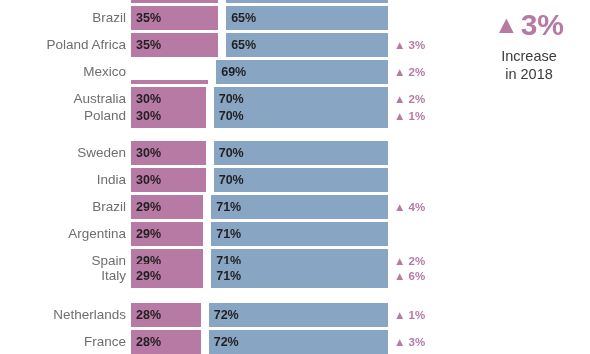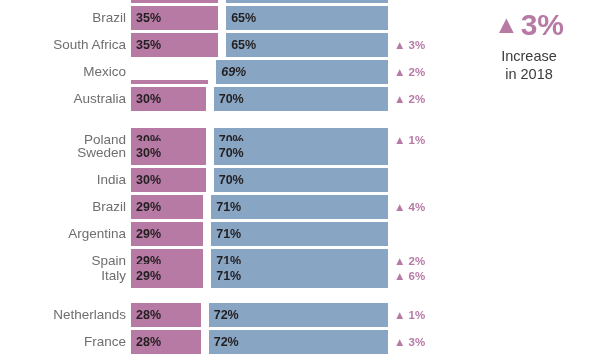--- a/index.html
+++ b/index.html
@@ -162,56 +162,56 @@
           <div class="seg seg-a" style="width: 89.95px; background: rgb(182, 122, 165);">
             <span class="seg-value">35%</span>
           </div>
           <div class="seg seg-b" style="width: 167.05px; background: rgb(136, 166, 196);">
             <span class="seg-value">65%</span>
           </div>
         </div>
         <div class="row-change"></div>
       </div>
       <div class="row" style="top: 33px;">
-        <div class="row-label">South Africa</div>
+        <div class="row-label">Poland Africa</div>
         <div class="bar-track">
           <div class="seg seg-a" style="width: 89.95px; background: rgb(182, 122, 165);">
             <span class="seg-value">35%</span>
           </div>
           <div class="seg seg-b" style="width: 167.05px; background: rgb(136, 166, 196);">
             <span class="seg-value">65%</span>
           </div>
         </div>
         <div class="row-change">▲ 3%</div>
       </div>
       <div class="row" style="top: 60px;">
         <div class="row-label">Mexico</div>
         <div class="bar-track">
           <div class="seg seg-a" style="width: 79.67px; background: rgb(182, 122, 165); margin-top: 20px;">
             <span class="seg-value">31%</span>
           </div>
-          <div class="seg seg-b" style="width: 177.33px; background: rgb(136, 166, 196); font-style: italic;">
+          <div class="seg seg-b" style="width: 177.33px; background: rgb(136, 166, 196);">
             <span class="seg-value">69%</span>
           </div>
         </div>
         <div class="row-change">▲ 2%</div>
       </div>
       <div class="row" style="top: 87px;">
         <div class="row-label">Australia</div>
         <div class="bar-track">
           <div class="seg seg-a" style="width: 77.1px; background: rgb(182, 122, 165);">
             <span class="seg-value">30%</span>
           </div>
           <div class="seg seg-b" style="width: 179.9px; background: rgb(136, 166, 196);">
             <span class="seg-value">70%</span>
           </div>
         </div>
         <div class="row-change">▲ 2%</div>
       </div>
-      <div class="row" style="top: 128px;">
+      <div class="row" style="top: 104px;">
         <div class="row-label">Poland</div>
         <div class="bar-track">
           <div class="seg seg-a" style="width: 77.1px; background: rgb(182, 122, 165);">
             <span class="seg-value">30%</span>
           </div>
           <div class="seg seg-b" style="width: 179.9px; background: rgb(136, 166, 196);">
             <span class="seg-value">70%</span>
           </div>
         </div>
         <div class="row-change">▲ 1%</div>

